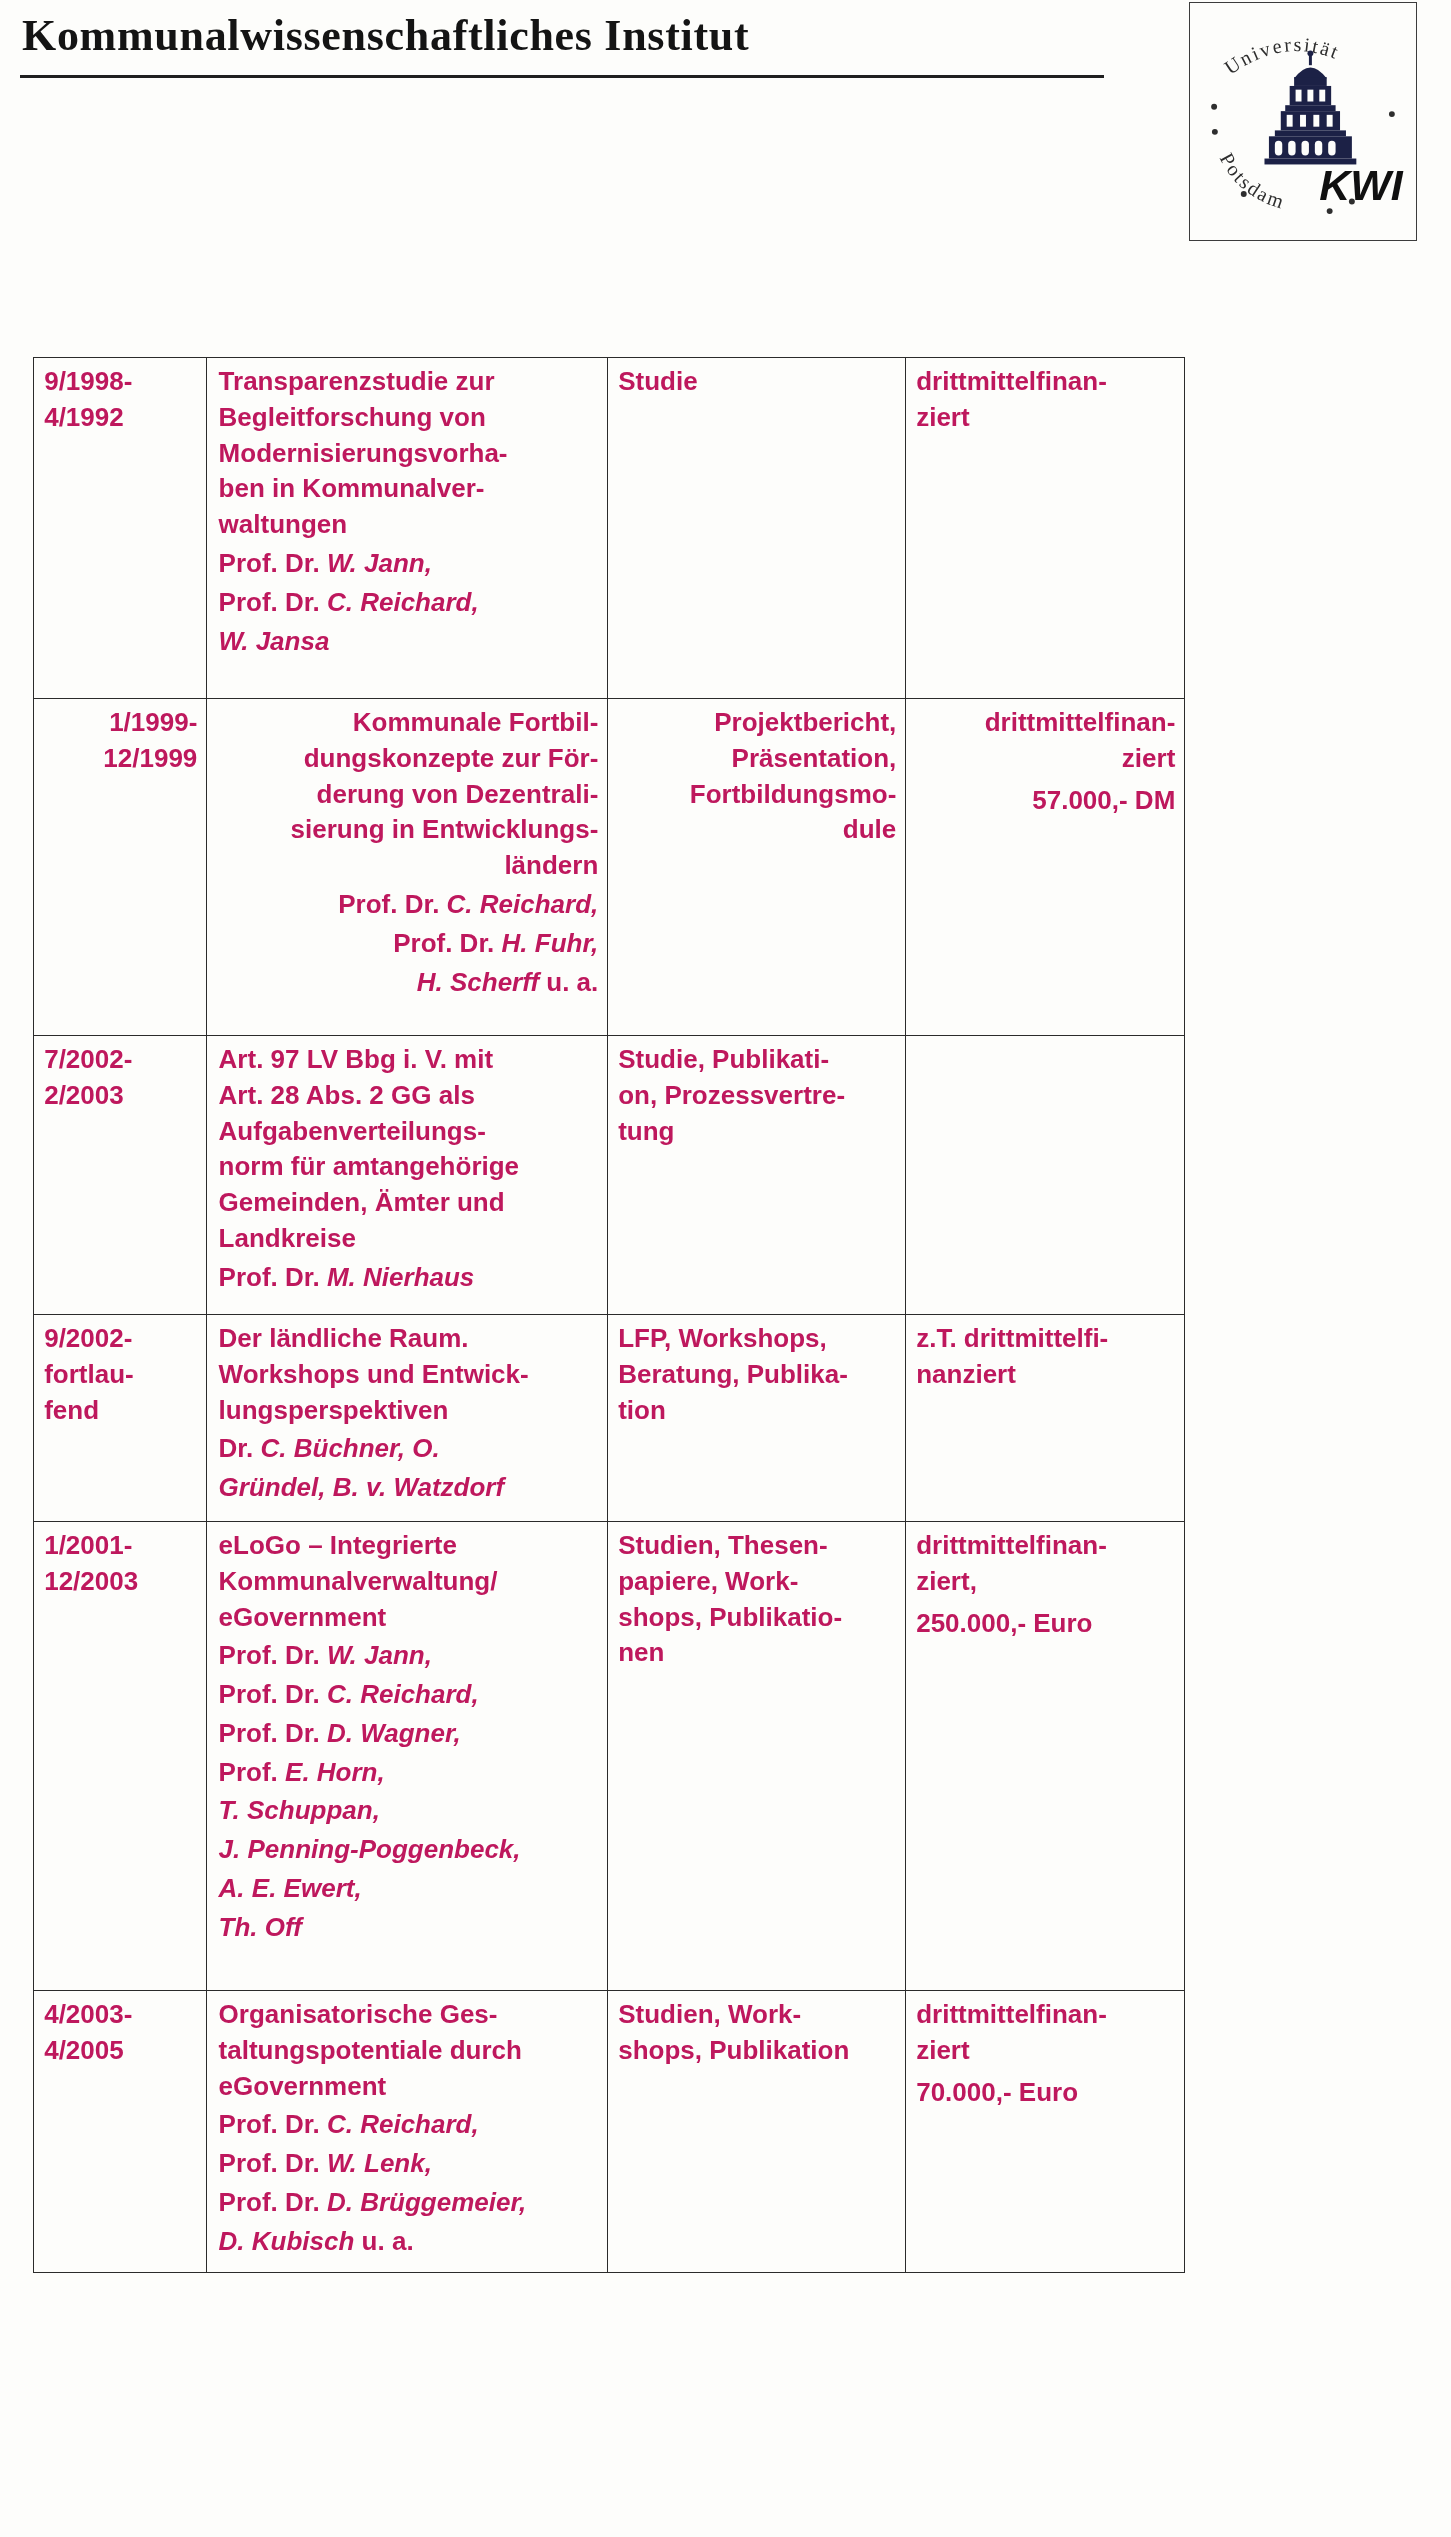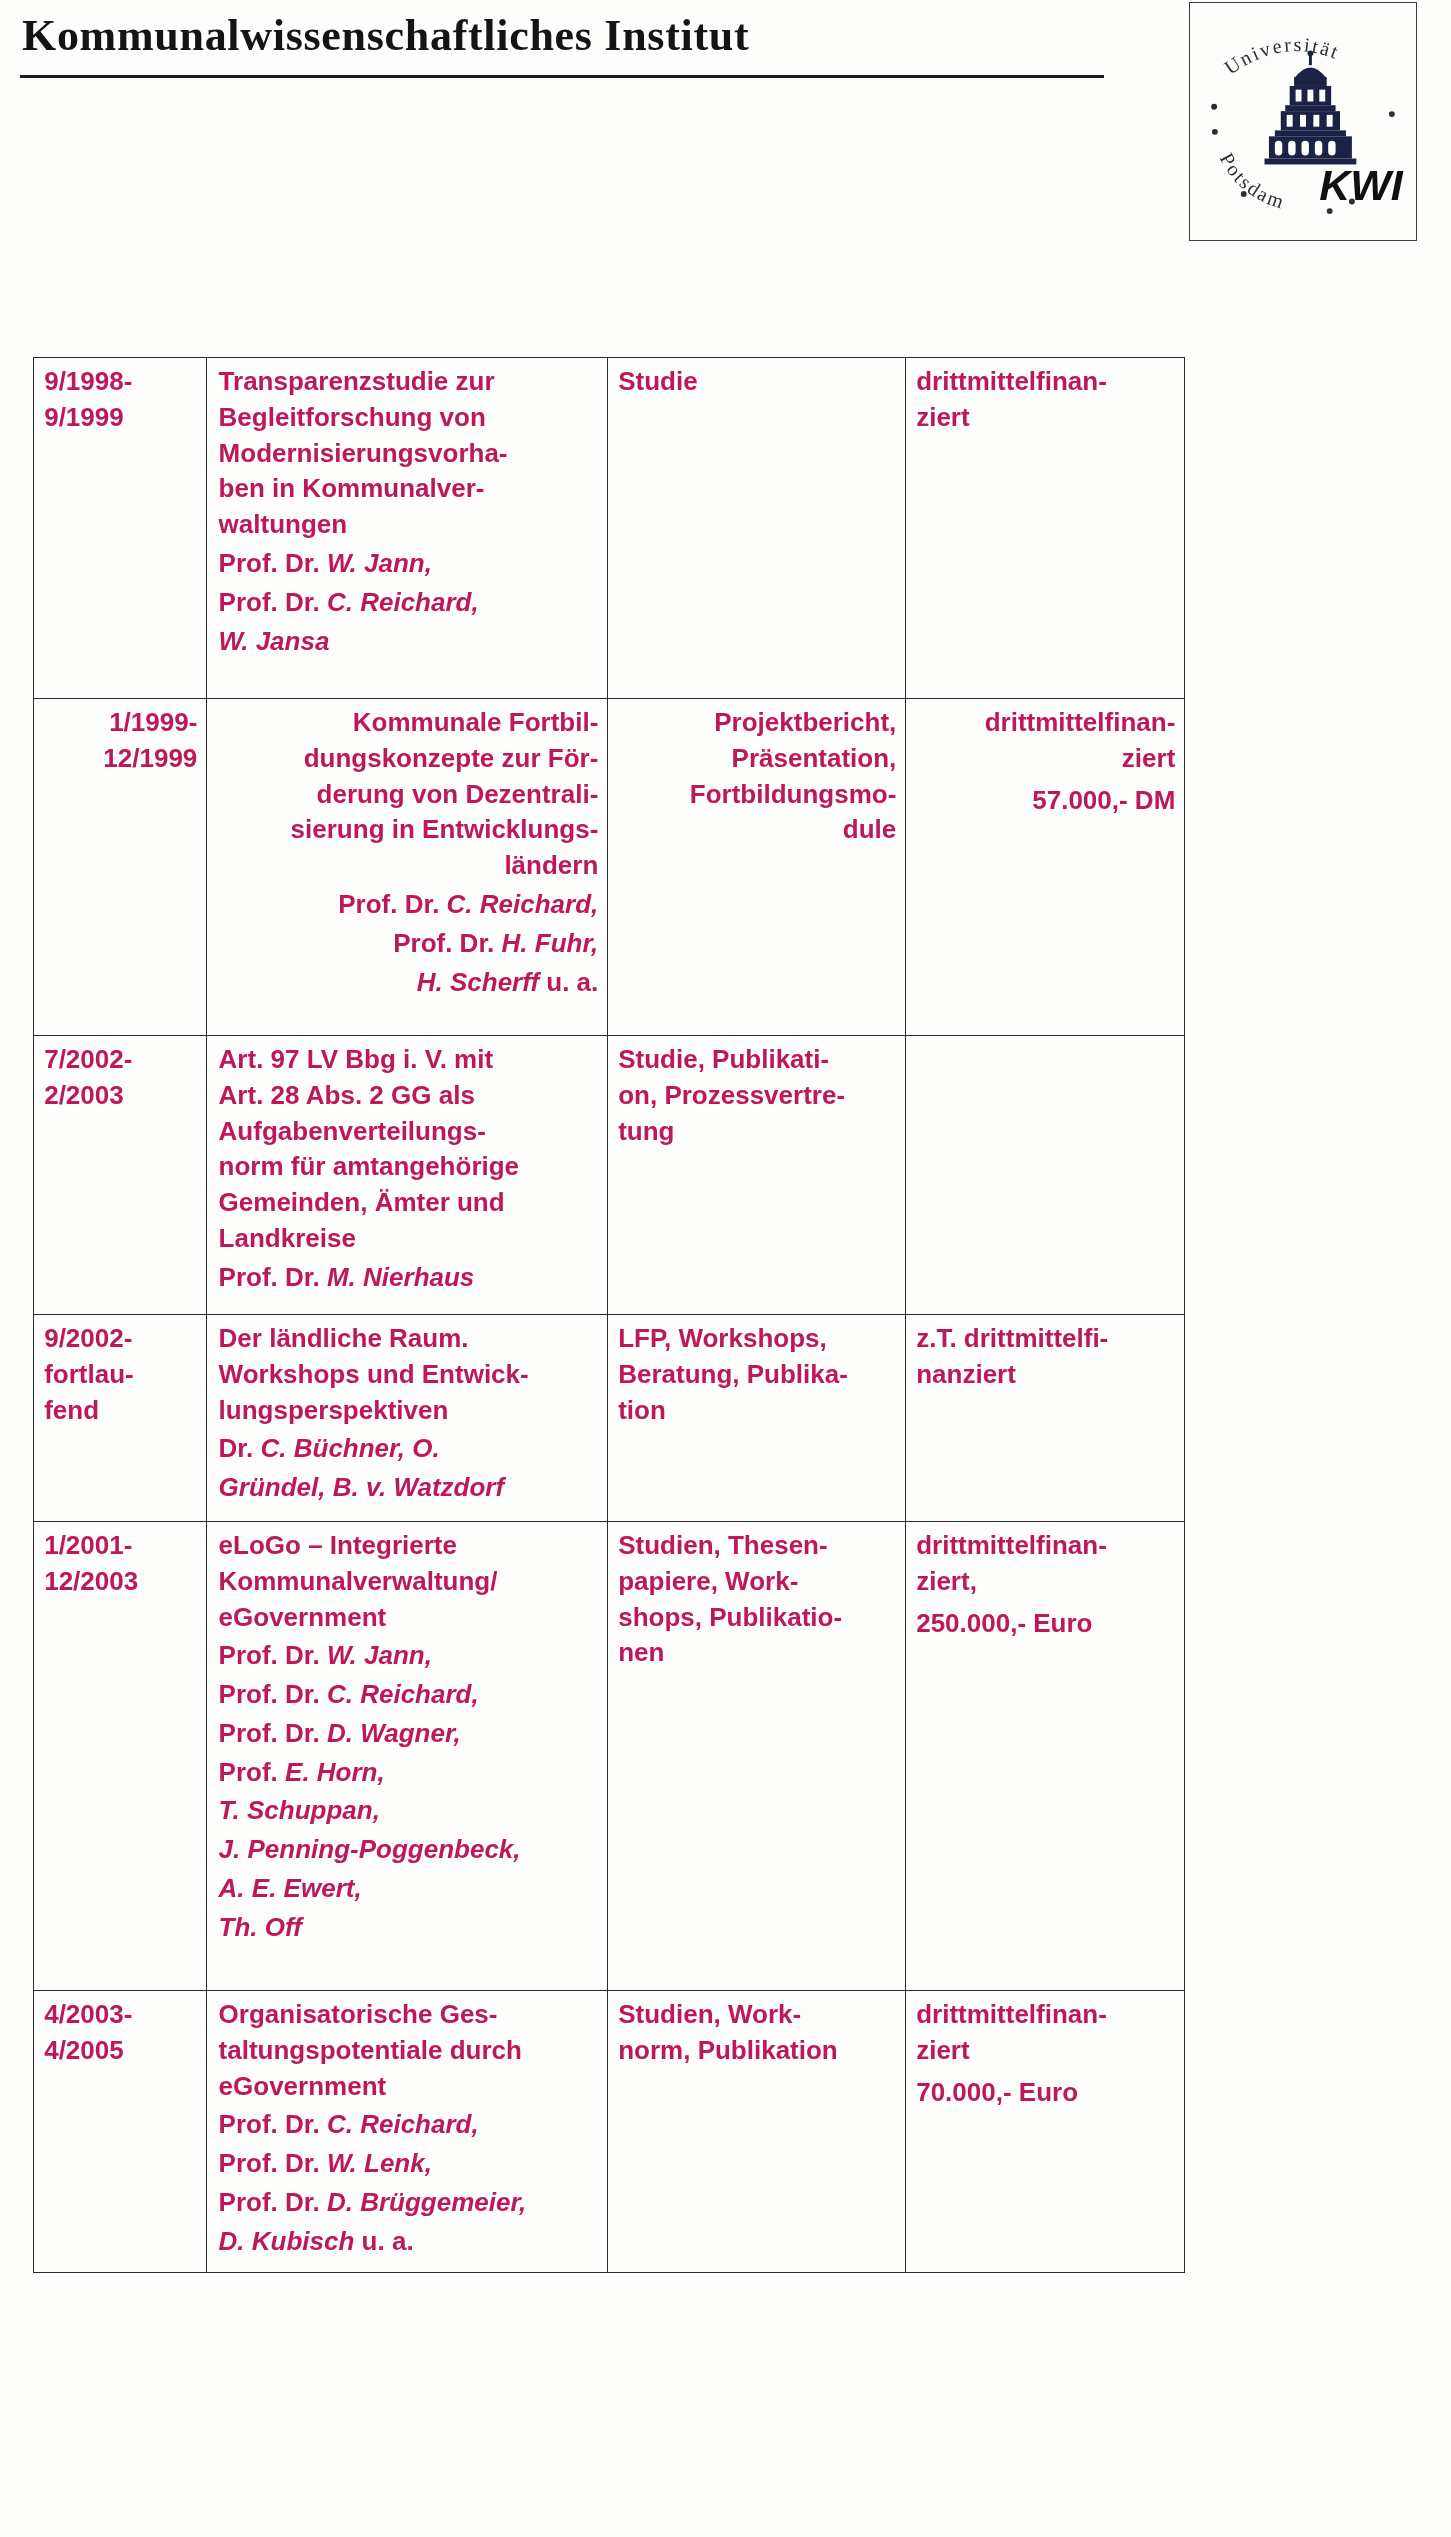--- a/index.html
+++ b/index.html
@@ -124,21 +124,21 @@
     <colgroup>
       <col style="width:173px">
       <col style="width:401px">
       <col style="width:298px">
       <col style="width:279px">
     </colgroup>
     <tbody id="table-body">
         <tr style="height: 341px;">
           <td class="col-period">
             <div>9/1998-</div>
-            <div>9/1999</div>
+            <div>4/1992</div>
           </td>
           <td class="col-project">
             <div>Transparenzstudie zur</div>
             <div>Begleitforschung von</div>
             <div>Modernisierungsvorha-</div>
             <div>ben in Kommunalver-</div>
             <div>waltungen</div>
             <div class="person"><span>Prof. Dr. </span><span class="it">W. Jann,</span></div>
             <div class="person"><span>Prof. Dr. </span><span class="it">C. Reichard,</span></div>
             <div class="person"><span class="it">W. Jansa</span></div>
@@ -265,21 +265,21 @@
             <div>Organisatorische Ges-</div>
             <div>taltungspotentiale durch</div>
             <div>eGovernment</div>
             <div class="person"><span>Prof. Dr. </span><span class="it">C. Reichard,</span></div>
             <div class="person"><span>Prof. Dr. </span><span class="it">W. Lenk,</span></div>
             <div class="person"><span>Prof. Dr. </span><span class="it">D. Brüggemeier,</span></div>
             <div class="person"><span class="it">D. Kubisch</span><span> u. a.</span></div>
           </td>
           <td class="col-outputs">
             <div>Studien, Work-</div>
-            <div>norm, Publikation</div>
+            <div>shops, Publikation</div>
           </td>
           <td class="col-funding">
             <div>drittmittelfinan-</div>
             <div>ziert</div>
             <div class="amount">
               <div>70.000,- Euro</div>
             </div>
           </td>
         </tr>
       </tbody>

